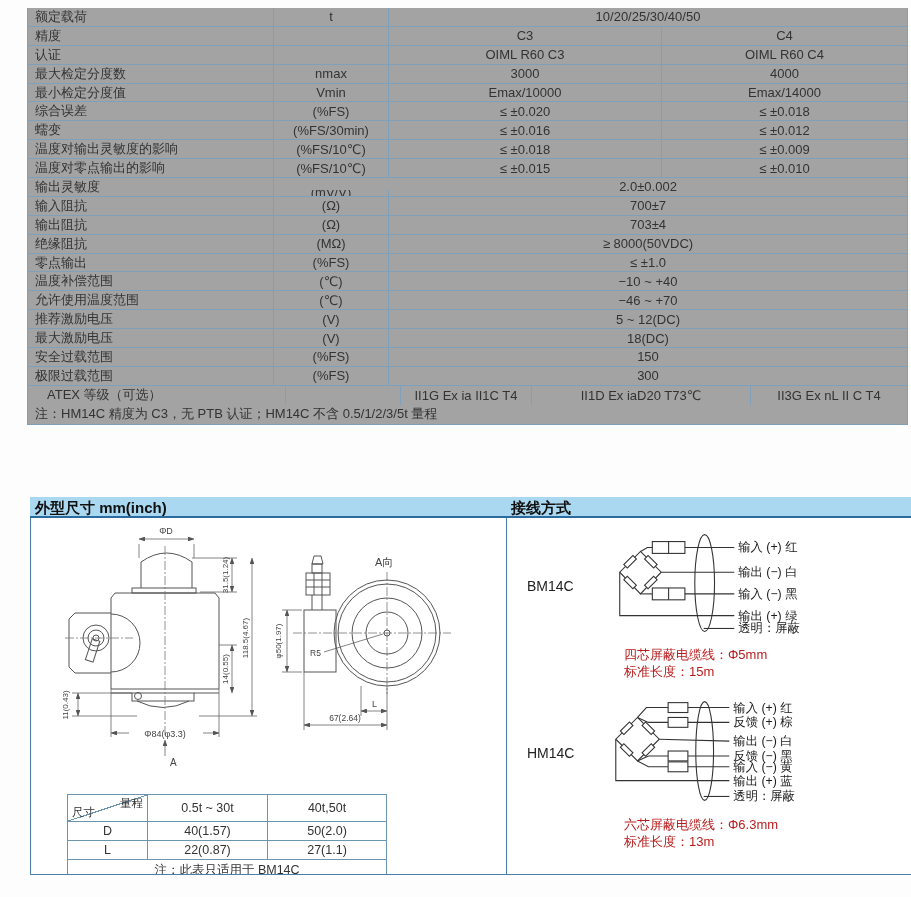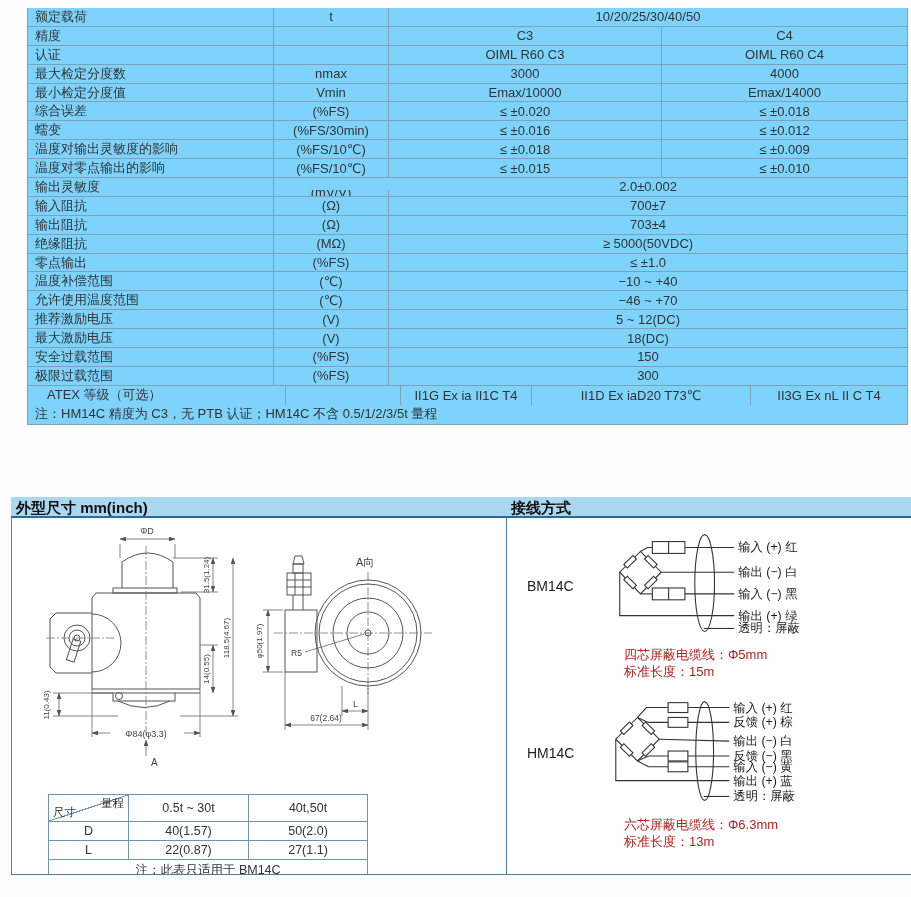--- a/index.html
+++ b/index.html
@@ -9,37 +9,37 @@
     font-family:"Liberation Sans","DejaVu Sans",sans-serif;
   }
   .band{
     height:21px;line-height:21px;background:#aad8f0;
     border-bottom:2px solid #2b6b9e;
     font-size:15px;font-weight:bold;color:#101010;
     padding-left:5px;box-sizing:border-box;
   }
   
   .spec{position:absolute;left:27px;top:8px;width:881px;}
-  .spec-table{border:1px solid #7fa0ba;border-top:none;background:#7dd3fc;box-sizing:border-box;}
+  .spec-table{border:1px solid #7fa0ba;border-top:none;background:#a3a3a3;box-sizing:border-box;}
   .srow{display:flex;border-bottom:1px solid #7fa0ba;height:18.9px;box-sizing:border-box;}
   .srow:last-child{border-bottom:none;margin-left:12px;}
   .scell{
     border-right:1px solid #7fa0ba;box-sizing:border-box;
     display:flex;align-items:center;justify-content:center;
     font-size:13px;white-space:nowrap;overflow:hidden;color:#333;
   }
   .scell:last-child{border-right:none;}
   .scell.lbl{justify-content:flex-start;padding-left:7px;}
   .scell.flex{flex:1;}
   .note-row{display:flex;align-items:center;height:18.9px;font-size:13px;
     padding-left:7px;box-sizing:border-box;color:#333;}
   
   .panel{position:absolute;top:497px;}
   .panel .content{border:1px solid #4a80ab;border-top:none;background:#fff;box-sizing:border-box;height:357px;overflow:hidden;}
-  .panel-dims{left:11px;width:504px;}
+  .panel-dims{left:30px;width:504px;}
   .panel-wiring{left:498px;width:410px;padding-left:8px;}
   
   .dtable{margin:20px 0 0 36px;width:320px;border:1px solid #6d95b0;box-sizing:border-box;font-size:12.5px;}
   .drow{display:flex;border-bottom:1px solid #6d95b0;height:19px;box-sizing:border-box;}
   .drow:last-child{border-bottom:none;}
   .dcell{border-right:1px solid #6d95b0;box-sizing:border-box;display:flex;align-items:center;justify-content:center;color:#333;}
   .dcell:last-child{border-right:none;}
   .dc1{width:80px;}.dc2{width:120px;text-align:center;}.dc3{flex:1;}
   .drow.hdr{height:27px;}
   .diag{position:relative;background:
@@ -132,21 +132,21 @@
           <div class="scell flex">700±7</div>
         </div>
         <div class="srow">
           <div class="scell lbl" style="width: 246px;">输出阻抗</div>
           <div class="scell" style="width: 115px;">(Ω)</div>
           <div class="scell flex">703±4</div>
         </div>
         <div class="srow">
           <div class="scell lbl" style="width: 246px;">绝缘阻抗</div>
           <div class="scell" style="width: 115px;">(MΩ)</div>
-          <div class="scell flex">≥ 5000(50VDC)</div>
+          <div class="scell flex">≥ 8000(50VDC)</div>
         </div>
         <div class="srow">
           <div class="scell lbl" style="width: 246px;">零点输出</div>
           <div class="scell" style="width: 115px;">(%FS)</div>
           <div class="scell flex">≤ ±1.0</div>
         </div>
         <div class="srow">
           <div class="scell lbl" style="width: 246px;">温度补偿范围</div>
           <div class="scell" style="width: 115px;">(℃)</div>
           <div class="scell flex">−10 ~ +40</div>

